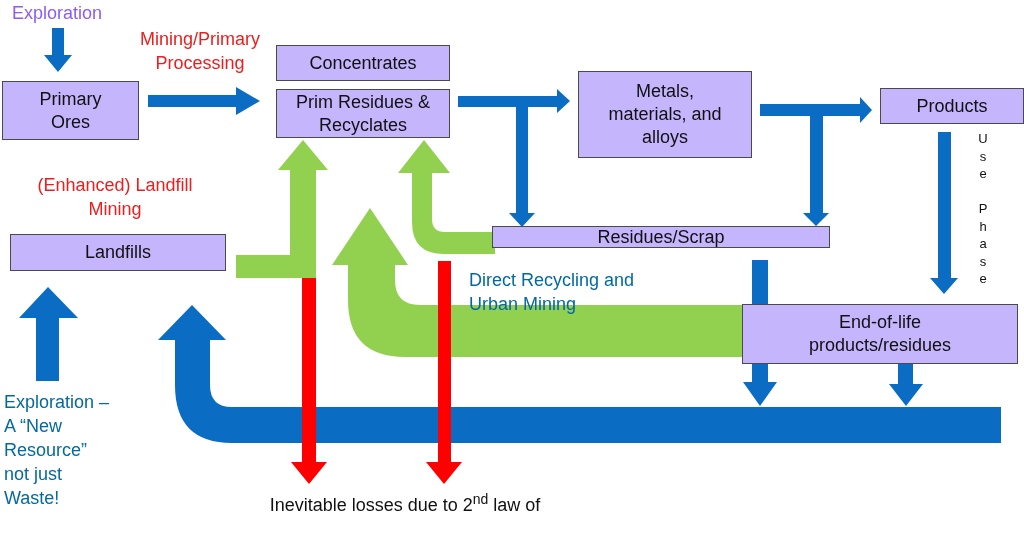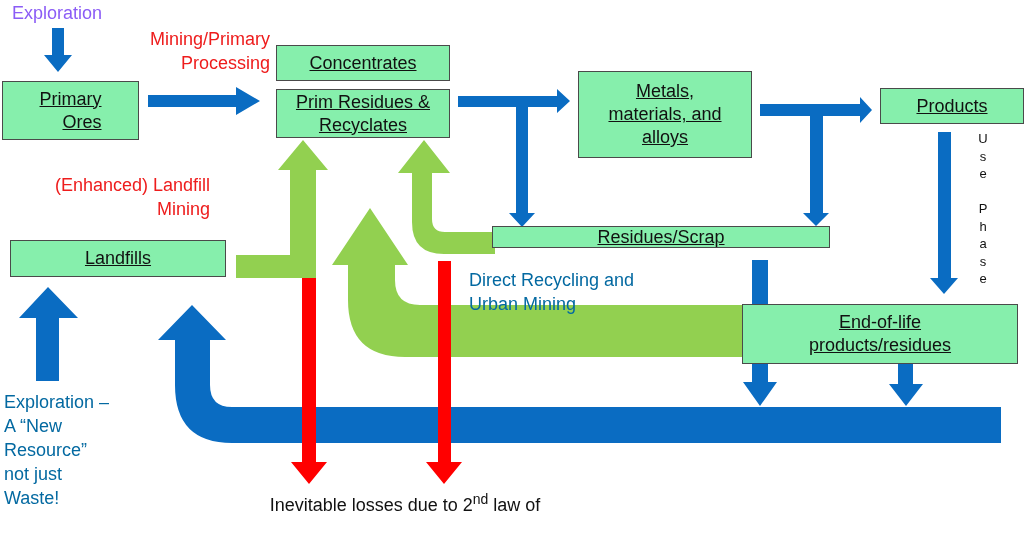--- a/index.html
+++ b/index.html
@@ -1,23 +1,23 @@
 <!DOCTYPE html>
 <html><head>
 <meta charset="utf-8">
 <style>
   html, body { margin: 0; padding: 0; background: #ffffff; }
   body { width: 1024px; height: 550px; position: relative; overflow: hidden;
          font-family: "Liberation Sans", sans-serif; }
   svg.flows { position: absolute; left: 0; top: 0; width: 1024px; height: 550px; }
-  .box { position: absolute; background: #86efac; border: 1.3px solid #4a4a4a;
+  .box { position: absolute; background: #c4b5fd; border: 1.3px solid #4a4a4a;
          box-sizing: border-box; display: flex; align-items: center; justify-content: center;
-         text-align: center; color: #111; font-size: 18px; line-height: 23px; text-decoration: underline; }
+         text-align: center; color: #111; font-size: 18px; line-height: 23px; }
   .lbl { position: absolute; color: #ee1c1c; font-size: 18px; line-height: 24px; }
-  .lbl.center { text-align: right; }
+  .lbl.center { text-align: center; }
   .blk { position: absolute; color: #111; font-size: 18px; line-height: 24px; text-align: center; }
   .vert { position: absolute; color: #111; font-size: 13px; line-height: 17.5px;
           text-align: center; width: 16px; }
   sup { font-size: 14px; line-height: 0; vertical-align: 7px; }
 </style>
 </head>
 <body>
 
 <svg class="flows" viewBox="0 0 1024 550">
 
@@ -48,40 +48,40 @@
   <path class="red" d="M302,278 L316,278 L316,462 L327,462 L309,484 L291,462 L302,462 Z" style="fill: rgb(255, 0, 0);"></path>
   <path class="red" d="M438,261 L451,261 L451,462 L462,462 L444,484 L426,462 L438,462 Z" style="fill: rgb(255, 0, 0);"></path>
 </svg>
 
 <style>
   svg .blue { fill: #0a6cc2; }
   svg .green { fill: #92d050; }
   svg .red { fill: #ff0000; }
 </style>
 
-<div class="box" style="left: 2px; top: 81px; width: 137px; height: 59px; border-color: rgb(74, 74, 74); text-align: right;">
+<div class="box" style="left: 2px; top: 81px; width: 137px; height: 59px; border-color: rgb(74, 74, 74);">
   <span style="white-space:pre-line;">Primary
 Ores</span>
 </div>
 <div class="box" style="left: 276px; top: 45px; width: 174px; height: 36px; border-color: rgb(74, 74, 74);">
   <span>Concentrates</span>
 </div>
 <div class="box" style="left: 276px; top: 89px; width: 174px; height: 49px; border-color: rgb(74, 74, 74);">
   <span style="white-space:pre-line;">Prim Residues &amp;
 Recyclates</span>
 </div>
 <div class="box" style="left: 578px; top: 71px; width: 174px; height: 87px; border-color: rgb(74, 74, 74);">
   <span style="white-space:pre-line;">Metals,
 materials, and
 alloys</span>
 </div>
 <div class="box" style="left: 880px; top: 88px; width: 144px; height: 36px; border-color: rgb(74, 74, 74);">
   <span>Products</span>
 </div>
-<div class="box" style="left: 10px; top: 240px; width: 216px; height: 37px; border-color: rgb(74, 74, 74);">
+<div class="box" style="left: 10px; top: 234px; width: 216px; height: 37px; border-color: rgb(74, 74, 74);">
   <span>Landfills</span>
 </div>
 <div class="box" style="left: 492px; top: 226px; width: 338px; height: 22px; border-color: rgb(74, 74, 74);">
   <span>Residues/Scrap</span>
 </div>
 <div class="box" style="left: 742px; top: 304px; width: 276px; height: 60px; border-color: rgb(74, 74, 74);">
   <span style="white-space:pre-line;">End-of-life
 products/residues</span>
 </div>
 

